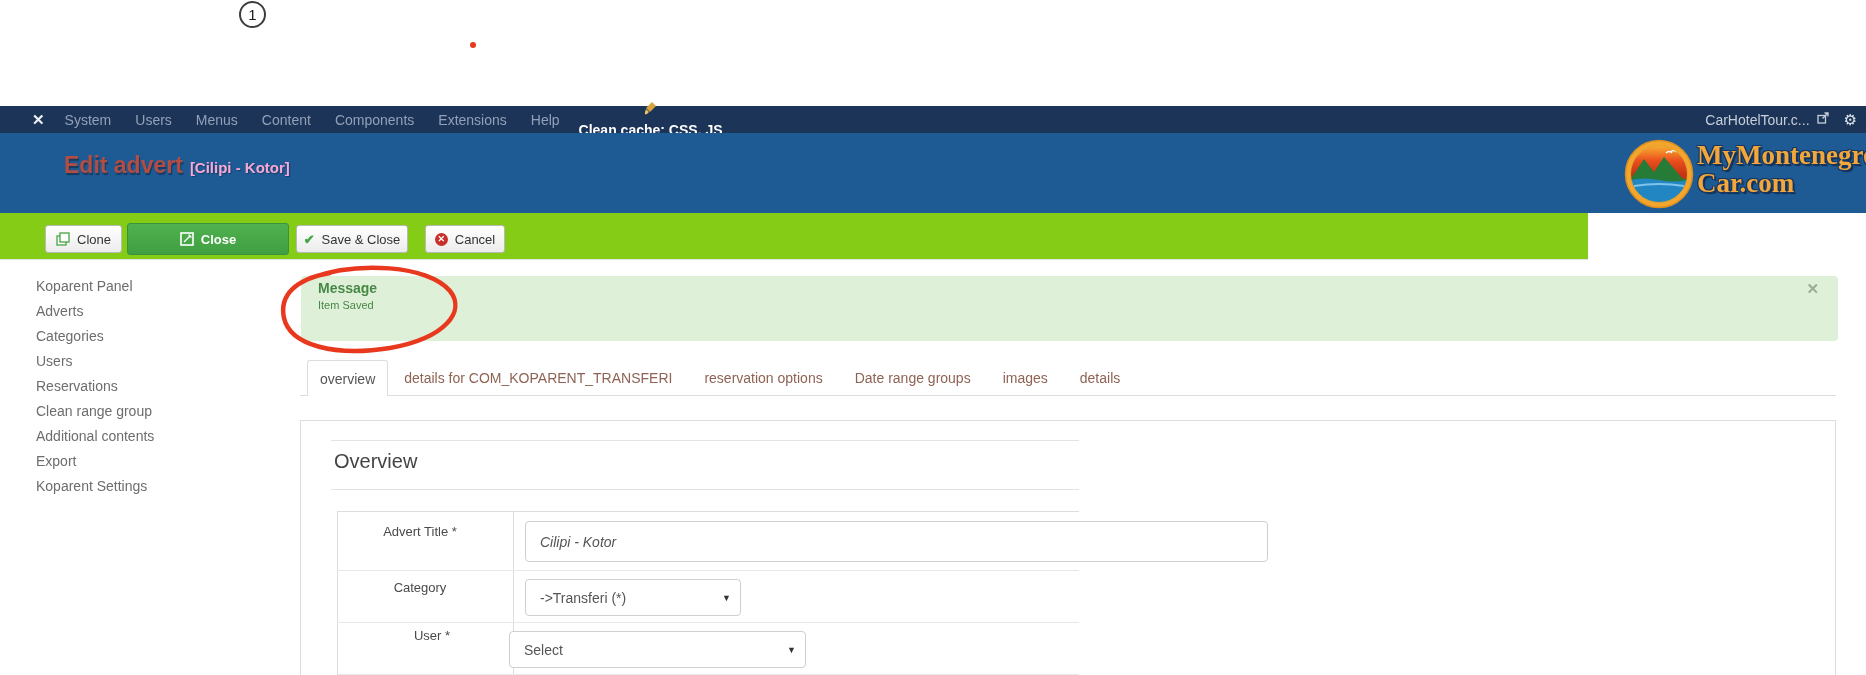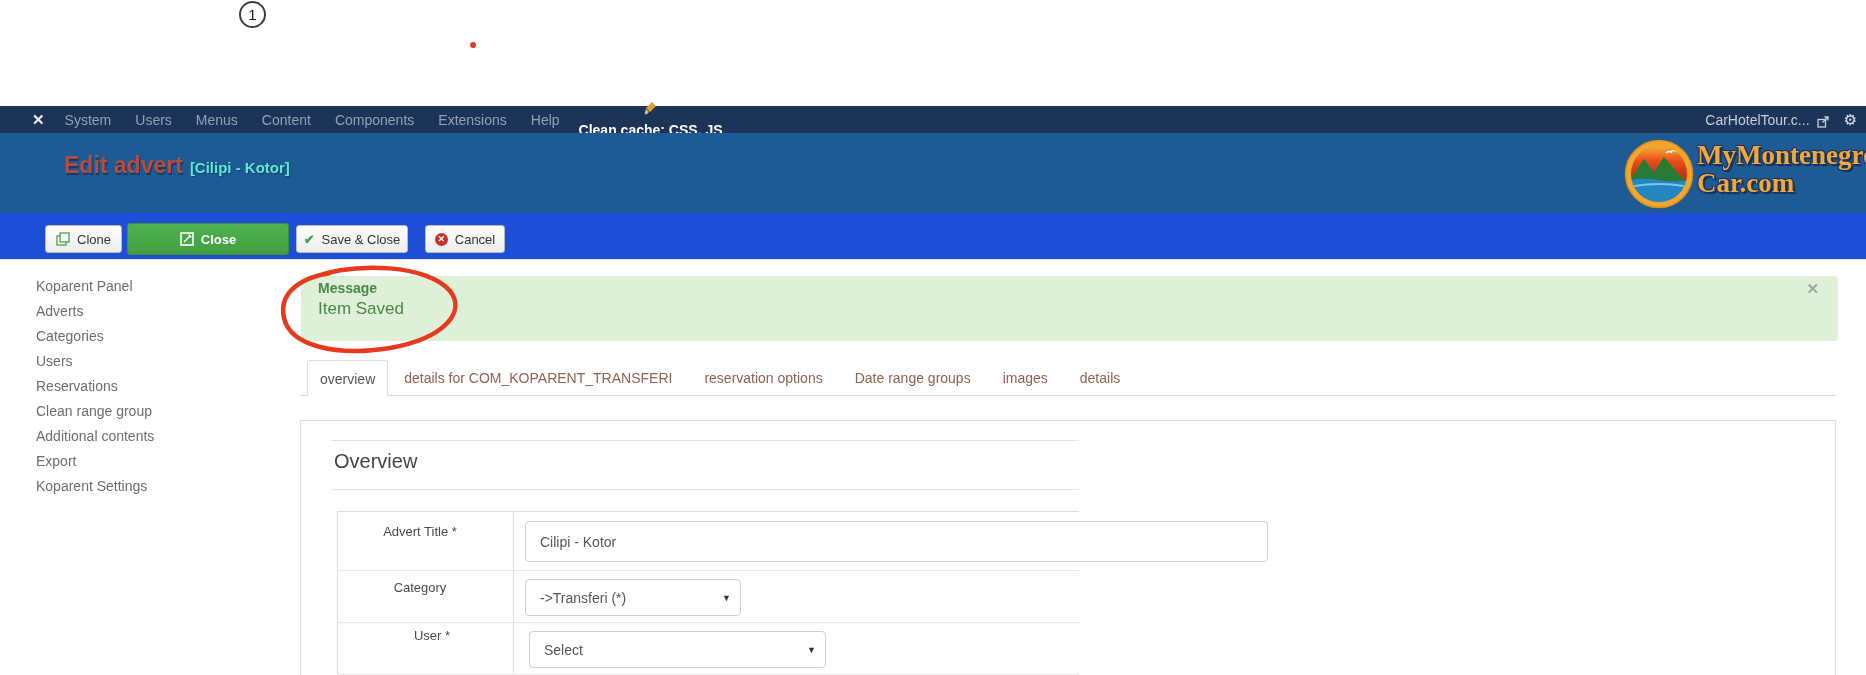--- a/index.html
+++ b/index.html
@@ -15,36 +15,36 @@
   .annot-ellipse{position:absolute;left:278px;top:264px;overflow:visible;z-index:5;pointer-events:none;}
 
   
   .topbar{position:absolute;left:0;top:106px;width:1866px;height:27px;background:#1c3458;
     display:flex;align-items:center;}
   .jicon{margin-left:32px;color:#eef1f5;font-size:15px;font-weight:bold;}
   .menu{display:flex;margin-left:8px;}
   .mitem{color:#93a1b8;font-size:14px;padding:0 12px;}
   .cache{display:flex;align-items:center;gap:6px;color:#ffffff;font-weight:bold;font-size:14px;margin-left:7px;cursor:pointer;flex-direction:column;}
   .topbar-right{margin-left:auto;display:flex;align-items:center;gap:15px;margin-right:9px;}
-  .site{color:#c6cfda;font-size:14px;display:flex;gap:7px;align-items:flex-end;}
+  .site{color:#c6cfda;font-size:14px;display:flex;gap:7px;align-items:flex-start;}
   .gear{color:#dfe5ec;font-size:15px;cursor:pointer;}
 
   
   .pageheader{position:absolute;top:133px;left:0;width:1866px;height:80px;background:#1e5a94;}
   .page-title{position:absolute;left:64px;top:19px;font-size:23px;font-weight:bold;color:#b34c42;
     text-shadow:1px 2px 1px rgba(0,0,0,0.35);white-space:nowrap;}
-  .page-title small{font-size:15px;color:#5eead4;font-weight:bold;margin-left:7px;
+  .page-title small{font-size:15px;color:#f9a8d4;font-weight:bold;margin-left:7px;
     text-shadow:1px 1px 1px rgba(0,0,0,0.3);}
   .logo{position:absolute;left:1624px;top:6px;display:flex;align-items:flex-start;}
   .logo-text{margin-left:3px;margin-top:2px;font-family:"Liberation Serif",serif;font-weight:bold;
     font-size:27px;line-height:28px;color:#f3a73a;white-space:nowrap;
     text-shadow:-1px -1px 0 #173760,1px -1px 0 #173760,-1px 1px 0 #173760,1px 1px 0 #173760,2px 2px 1px #122c4e;}
 
   
-  .toolbar{position:absolute;top:213px;left:0;width:1866px;height:47px;background:#1d4ed8;
+  .toolbar{position:absolute;top:213px;left:0;width:1588px;height:47px;background:#84cc16;
     border-bottom:1px solid #e1e1e1;box-sizing:border-box;}
   .btn{position:absolute;display:flex;align-items:center;justify-content:center;gap:7px;height:28px;top:12px;
     background:linear-gradient(#ffffff,#ececec);border:1px solid #b9b9b9;border-radius:3px;font-size:13px;
     color:#333;box-sizing:border-box;cursor:pointer;font-family:inherit;}
   .btn-clone{left:45px;width:77px;}
   .btn-save{left:127px;width:162px;top:10px;height:32px;background:linear-gradient(#4fb14f,#419f41);
     border-color:#3c923c;color:#fff;font-weight:bold;}
   .btn-saveclose{left:296px;width:112px;}
   .btn-cancel{left:425px;width:80px;}
   .check-ic{color:#46a546;font-size:13px;font-weight:bold;}
@@ -53,21 +53,21 @@
 
   
   .sidebar{position:absolute;left:36px;top:277px;list-style:none;margin:0;padding:0;}
   .sidebar li{height:25px;}
   .sidebar a{color:#6d6d6d;font-size:14px;}
 
   
   .alert{position:absolute;left:301px;top:276px;width:1537px;height:65px;background:#dff0d8;
     border-radius:4px;box-sizing:border-box;padding:4px 0 0 17px;}
   .alert-title{color:#478847;font-weight:bold;font-size:14px;}
-  .alert-body{color:#478847;font-size:17px;margin-top:3px;}
+  .alert-body{color:#478847;font-size:11px;margin-top:3px;}
   .alert-close{position:absolute;top:3px;right:13px;color:#9cab97;font-size:15px;font-weight:bold;
     background:none;border:none;cursor:pointer;font-family:inherit;}
 
   
   .tabs{position:absolute;left:300px;top:360px;width:1536px;height:36px;border-bottom:1px solid #ddd;
     display:flex;box-sizing:border-box;}
   .tab{font-size:14px;color:#8f6354;padding:0 16px;display:flex;align-items:center;}
   .tab.active{margin-left:7px;background:#fff;border:1px solid #ddd;border-bottom:none;
     border-radius:3px 3px 0 0;color:#555;height:36px;box-sizing:border-box;position:relative;z-index:2;padding:0 12px;}
 
@@ -78,25 +78,25 @@
   .fs-title{position:absolute;left:33px;top:29px;font-size:20px;color:#444;margin:0;font-weight:normal;}
   .fs-line2{position:absolute;left:30px;top:68px;width:748px;height:1px;background:#e3e3e3;}
   .ft-top{position:absolute;left:36px;top:90px;width:742px;height:1px;background:#ddd;}
   .ft-left{position:absolute;left:36px;top:90px;width:1px;height:168px;background:#ddd;}
   .ft-vsep{position:absolute;left:212px;top:90px;width:1px;height:168px;background:#ddd;}
   .ft-row{position:absolute;left:36px;width:742px;height:1px;background:#e8e8e8;}
   .ft-r1{top:149px;} .ft-r2{top:201px;} .ft-r3{top:253px;}
   .flabel{position:absolute;left:36px;width:166px;text-align:center;font-size:13px;color:#4a4a4a;}
   .l1{top:103px;} .l2{top:159px;} .l3{top:207px;margin-left:12px;}
   .finput{position:absolute;left:224px;top:100px;width:743px;height:41px;border:1px solid #cfcfcf;
-    border-radius:4px;padding:0 0 0 14px;font-size:14px;color:#555;box-sizing:border-box;font-family:inherit;}
+    border-radius:4px;padding:0 0 0 14px;font-size:14px;color:#555;box-sizing:border-box;font-family:inherit;font-style:italic;}
   .fselect{position:absolute;border:1px solid #cfcfcf;border-radius:4px;box-sizing:border-box;font-size:14px;
     color:#555;display:flex;align-items:center;padding-left:14px;background:#fff;cursor:pointer;}
   .sel-cat{left:224px;top:158px;width:216px;height:37px;}
-  .sel-user{left:228px;top:210px;width:297px;height:37px;}
+  .sel-user{left:208px;top:210px;width:297px;height:37px;}
   .caret{position:absolute;right:9px;font-size:9px;color:#333;}
 </style>
 </head>
 <body>
 
 <div class="screen">
 
   <div class="annot-circle">
     <span>1</span>
   </div>

